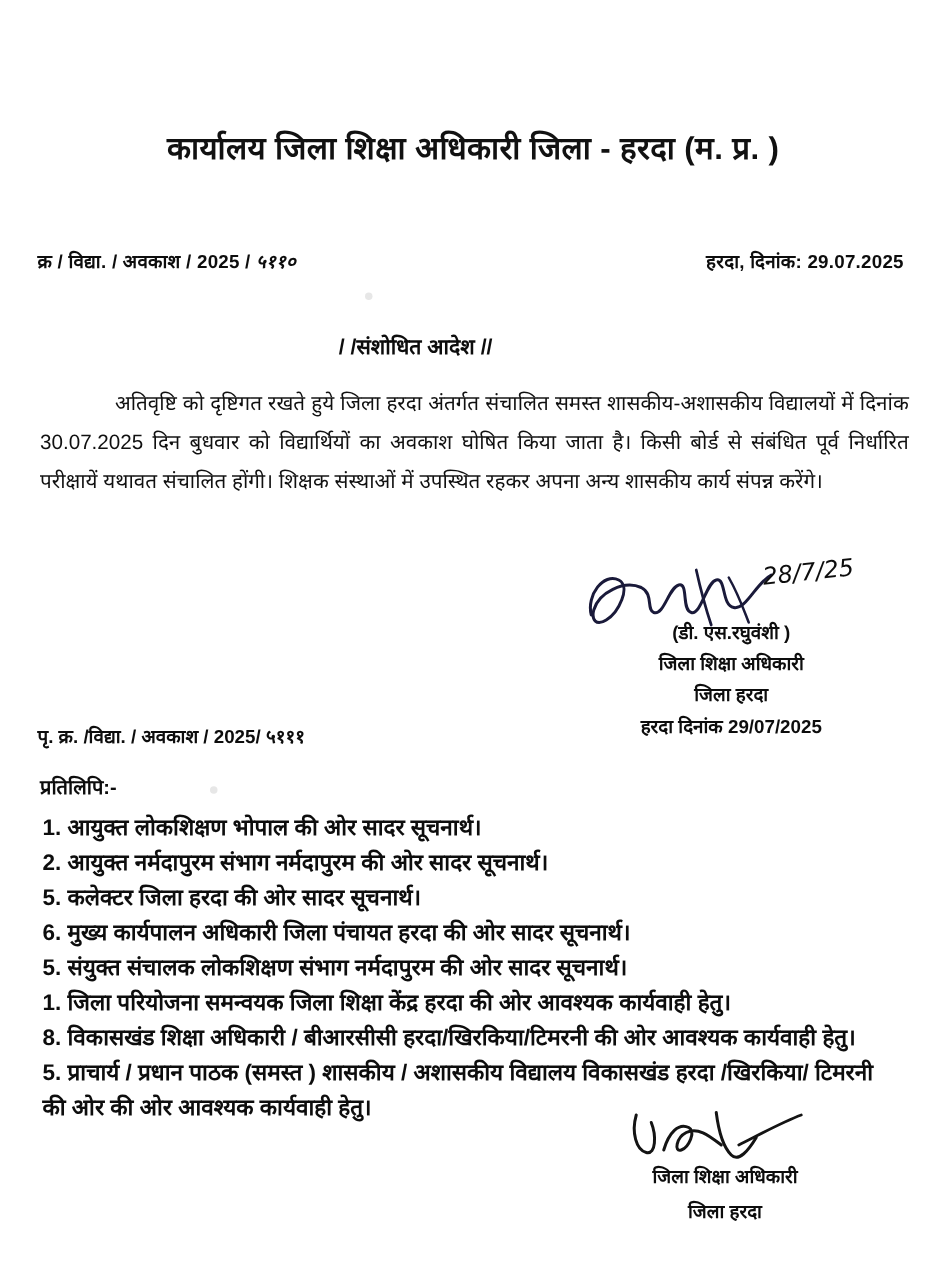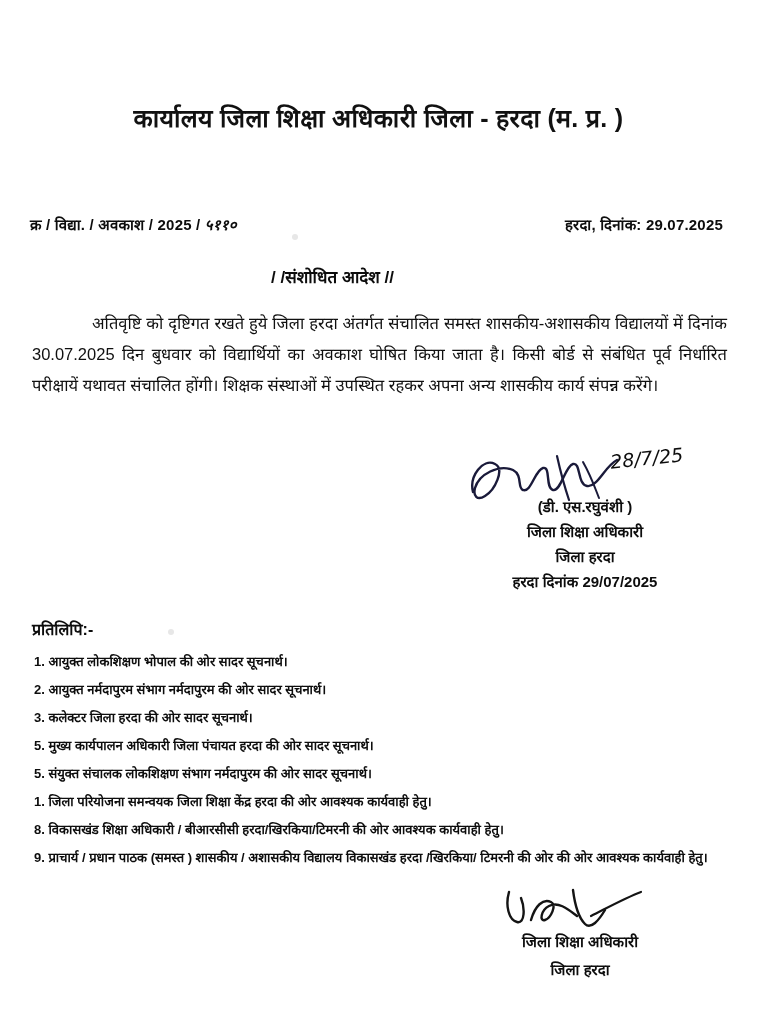--- a/index.html
+++ b/index.html
@@ -41,21 +41,21 @@
     position: absolute;
     left: 30px; right: 34px;
     top: 198px;
     display: flex;
     justify-content: space-between;
     align-items: baseline;
     font-size: 15px;
     font-weight: 700;
     font-family: "Liberation Sans", "DejaVu Sans", sans-serif;
   }
-  .ref-left { letter-spacing: 0.2px; margin-top: 16px; }
+  .ref-left { letter-spacing: 0.2px; }
   .ref-hand {
     font-family: "DejaVu Sans", sans-serif;
     font-weight: 600;
     font-style: italic;
   }
   .ref-right { letter-spacing: 0.2px; }
   .order-heading {
     position: absolute;
     left: 0; right: 0;
     top: 265px;
@@ -127,21 +127,21 @@
     top: 618px;
     font-size: 16px;
     font-weight: 700;
     font-family: "Liberation Sans", "DejaVu Sans", sans-serif;
   }
   .copy-list {
     position: absolute;
     left: 34px;
     right: 40px;
     top: 648px;
-    font-size: 13px;
+    font-size: 18px;
     line-height: 28px;
     font-weight: 700;
     font-family: "Liberation Sans", "DejaVu Sans", sans-serif;
   }
   .copy-item {
     display: block;
     white-space: normal;
   }
   .sign-block-2 {
     position: absolute;
@@ -198,32 +198,33 @@
           <path d="M118 14 C126 28, 130 40, 134 50" stroke="#1a1a3a" stroke-width="2" stroke-linecap="round" fill="none"></path>
         </svg>
         <span class="sig-date-hand">28/7/25</span>
       </div>
       <div class="sign-name">(डी. एस.रघुवंशी )</div>
       <div>जिला शिक्षा अधिकारी</div>
       <div>जिला हरदा</div>
       <div>हरदा दिनांक 29/07/2025</div>
     </div>
 
+    <div class="ref-row-2">पृ. क्र. /विद्या. / अवकाश / 2025/ ५१११</div>
 
     <div class="copy-heading">प्रतिलिपि:-</div>
 
     <div class="copy-list">
       <span class="copy-item">1. आयुक्त लोकशिक्षण भोपाल की ओर सादर सूचनार्थ।</span>
       <span class="copy-item">2. आयुक्त नर्मदापुरम संभाग नर्मदापुरम की ओर सादर सूचनार्थ।</span>
-      <span class="copy-item">3. कलेक्टर जिला हरदा की ओर सादर सूचनार्थ।</span>
-      <span class="copy-item">5. मुख्य कार्यपालन अधिकारी जिला पंचायत हरदा की ओर सादर सूचनार्थ।</span>
+      <span class="copy-item">5. कलेक्टर जिला हरदा की ओर सादर सूचनार्थ।</span>
+      <span class="copy-item">6. मुख्य कार्यपालन अधिकारी जिला पंचायत हरदा की ओर सादर सूचनार्थ।</span>
       <span class="copy-item">5. संयुक्त संचालक लोकशिक्षण संभाग नर्मदापुरम की ओर सादर सूचनार्थ।</span>
       <span class="copy-item">1. जिला परियोजना समन्वयक जिला शिक्षा केंद्र हरदा की ओर आवश्यक कार्यवाही हेतु।</span>
       <span class="copy-item">8. विकासखंड शिक्षा अधिकारी / बीआरसीसी हरदा/खिरकिया/टिमरनी  की ओर आवश्यक कार्यवाही हेतु।</span>
-      <span class="copy-item">9. प्राचार्य / प्रधान पाठक (समस्त ) शासकीय / अशासकीय विद्यालय विकासखंड हरदा /खिरकिया/ टिमरनी  की ओर की ओर आवश्यक कार्यवाही हेतु।</span>
+      <span class="copy-item">5. प्राचार्य / प्रधान पाठक (समस्त ) शासकीय / अशासकीय विद्यालय विकासखंड हरदा /खिरकिया/ टिमरनी  की ओर की ओर आवश्यक कार्यवाही हेतु।</span>
     </div>
 
     <div class="sign-block-2">
       <div class="sig-scribble-2">
         <svg width="170" height="46" viewBox="0 0 170 46" fill="none" aria-hidden="true">
           <path d="M14 6 C10 20, 14 34, 22 36 C30 38, 30 22, 26 12" stroke="#141414" stroke-width="2.4" stroke-linecap="round" fill="none"></path>
           <path d="M36 34 C40 20, 48 12, 56 16 C62 19, 56 32, 50 34 C44 36, 46 24, 54 20 C64 15, 74 24, 82 30" stroke="#141414" stroke-width="2.4" stroke-linecap="round" fill="none"></path>
           <path d="M78 4 C80 20, 84 32, 90 38 C96 44, 104 34, 110 24" stroke="#141414" stroke-width="2.4" stroke-linecap="round" fill="none"></path>
           <path d="M96 30 C112 22, 130 12, 146 6" stroke="#141414" stroke-width="2.2" stroke-linecap="round" fill="none"></path>
         </svg>

